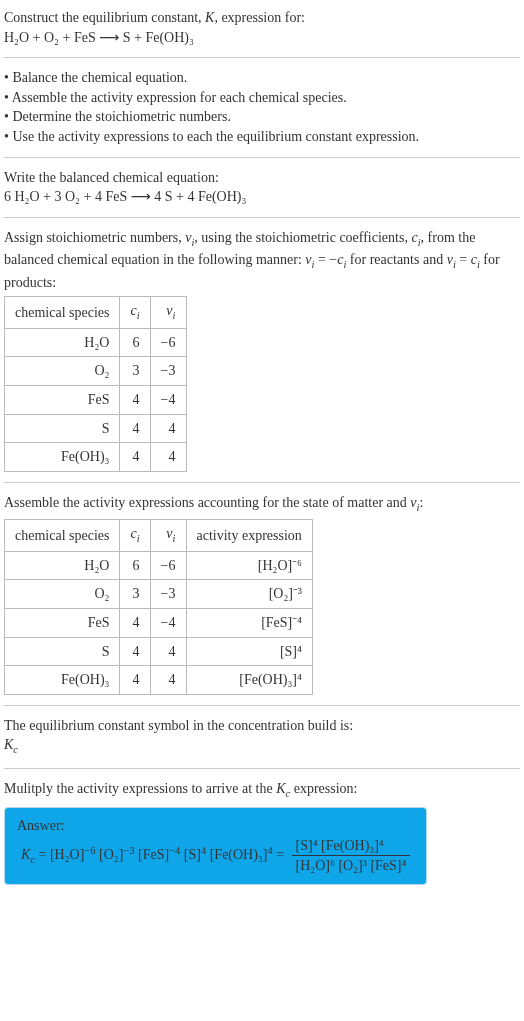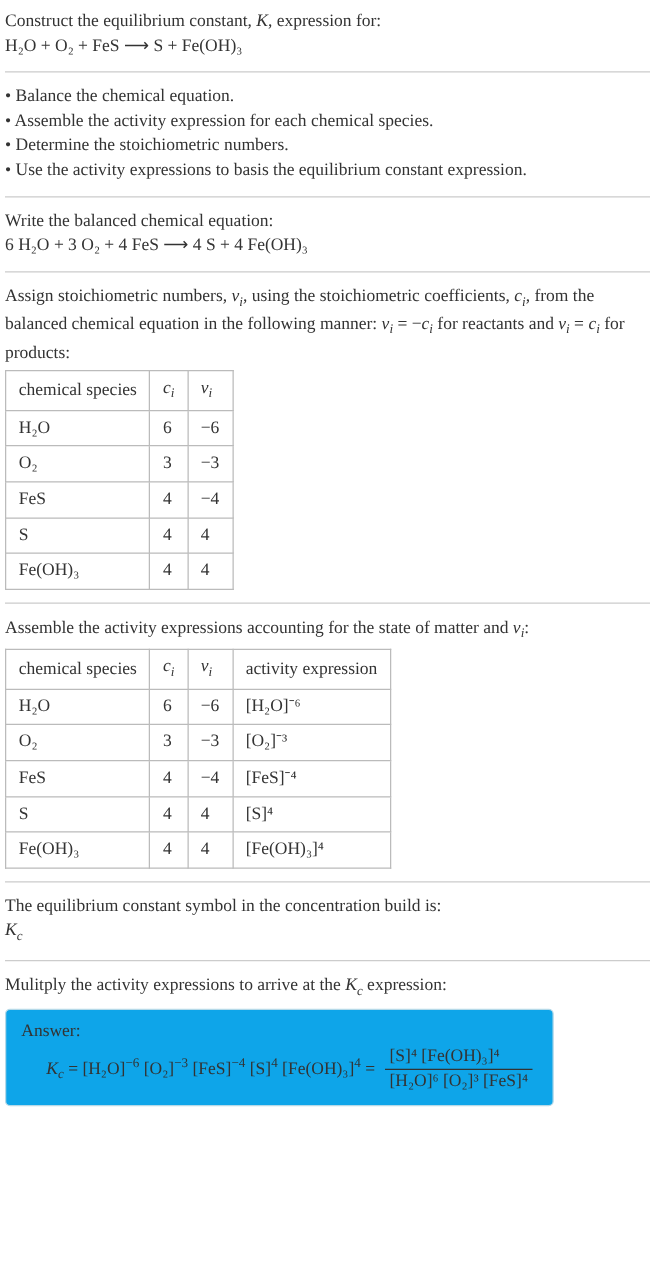--- a/index.html
+++ b/index.html
@@ -30,21 +30,21 @@
   .ital {
     font-style: italic;
   }
   table {
     border-collapse: collapse;
     margin-top: 4px;
   }
   th, td {
     border: 1px solid #bbb;
     padding: 4px 10px;
-    text-align: left;
+    text-align: right;
     font-weight: normal;
   }
   th {
     background: #fff;
   }
   .answer-box {
     background: #0ea5e9;
     border: 1px solid #b5d9e8;
     border-radius: 4px;
     padding: 8px 12px;
@@ -62,40 +62,40 @@
     padding: 0 4px;
   }
   .frac .den {
     display: block;
     padding: 0 4px;
   }
   .eq-line {
     white-space: nowrap;
   }
   .indent {
-    margin-left: 20px;
+    margin-left: 4px;
   }
 </style>
 </head>
 <body>
 
 <div class="section">
   <div>
     Construct the equilibrium constant, <span class="ital">K</span>, expression for:
   </div>
   <div>H₂O + O₂ + FeS ⟶ S + Fe(OH)₃</div>
 </div>
 
 <hr>
 
 <div class="section">
   <div>• Balance the chemical equation.</div>
   <div>• Assemble the activity expression for each chemical species.</div>
   <div>• Determine the stoichiometric numbers.</div>
-  <div>• Use the activity expressions to basis the equilibrium constant expression.</div>
+  <div>• Use the activity expressions to each the equilibrium constant expression.</div>
 </div>
 
 <hr>
 
 <div class="section">
   <div>Write the balanced chemical equation:</div>
   <div>6 H₂O + 3 O₂ + 4 FeS ⟶ 4 S + 4 Fe(OH)₃</div>
 </div>
 
 <hr>

